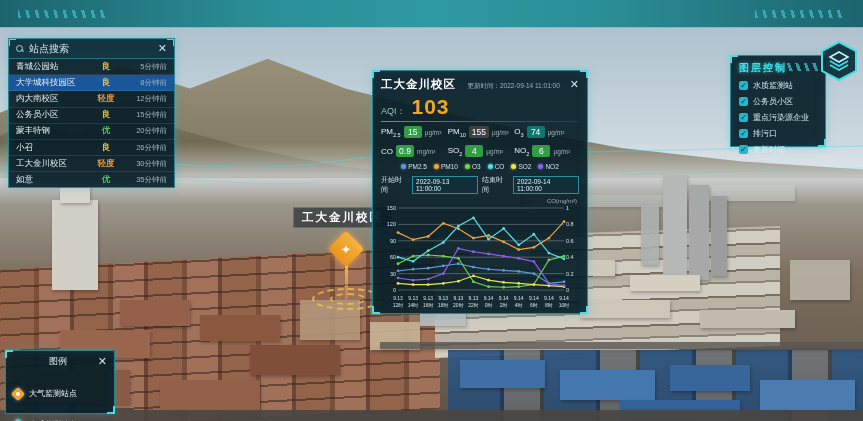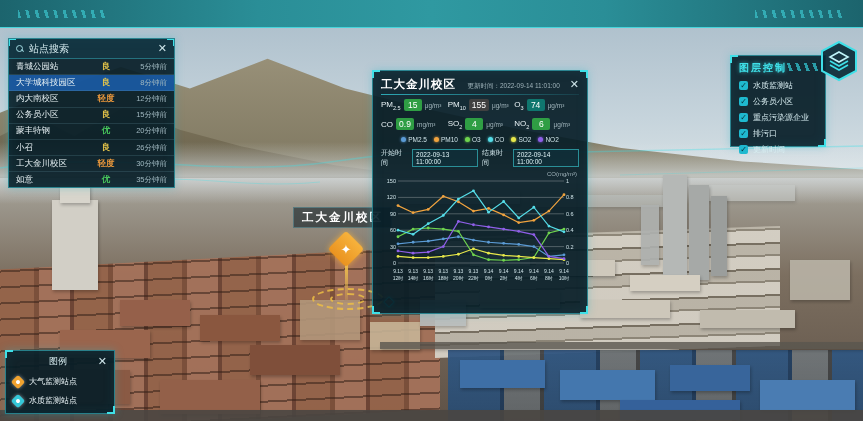--- a/index.html
+++ b/index.html
@@ -98,21 +98,21 @@
     background:repeating-linear-gradient(70deg,#2fb9c4 0 3px, transparent 3px 8px); opacity:.8; }
   .lrow { display:flex; align-items:center; gap:5px; margin-top:5px; font-size:8px; color:#d7ecf0; cursor:pointer; }
   .chk { width:9px; height:9px; background:#1fb9cf; border-radius:2px; color:#04323c; font-size:8px;
     line-height:9px; text-align:center; font-weight:bold; }
   .hex-btn { position:absolute; left:820px; top:40px; width:38px; height:42px; z-index:21; cursor:pointer; }
 
   
   .legend-panel { left:5px; top:350px; width:110px; height:64px; z-index:20; padding:4px 7px; }
   .gp-head { display:flex; align-items:center; }
   .gp-title { flex:1; font-size:9px; color:#d7ecf0;padding-left:36px; }
-  .grow { display:flex; align-items:center; gap:6px; margin-top:8px; font-size:8px; color:#e8f2f5; }
+  .grow { display:flex; align-items:center; gap:6px; margin-top:20px; font-size:8px; color:#e8f2f5; }
   .dmark { width:10px; height:10px; transform:rotate(45deg); border-radius:2px;
     box-shadow:0 0 4px rgba(255,255,255,.5); position:relative; }
   .dmark::after { content:""; position:absolute; left:3px; top:3px; width:4px; height:4px;
     background:#fff; border-radius:50%; }
 
   
   .map-label { position:absolute; left:293px; top:207px; z-index:5; background:rgba(8,22,30,.55);
     border:1px solid rgba(120,200,215,.35); color:#fff; font-size:11.5px; font-weight:bold;
     padding:2px 8px; letter-spacing:2px; }
   .marker { position:absolute; left:333px; top:236px; z-index:6; }
@@ -253,20 +253,24 @@
       </div>
   </div>
 
   <div class="panel popup">
     <div class="corner c-tl"></div><div class="corner c-tr"></div>
     <div class="corner c-bl"></div><div class="corner c-br"></div>
     <div class="pp-head">
       <span class="pp-title">工大金川校区</span>
       <span class="pp-update">更新时间：2022-09-14 11:01:00</span>
       <span class="close-x">✕</span>
+    </div>
+    <div class="aqi-row">
+      <span class="aqi-label">AQI：</span>
+      <span class="aqi-value">103</span>
     </div>
     <div class="divider"></div>
     <div class="pgrid" id="pollutant-grid">
         <div class="pcell">
           <span>PM<sub>2.5</sub></span>
           <span class="pbadge" style="background: rgb(47, 158, 68);">15</span>
           <span class="punit">μg/m³</span>
         </div>
         <div class="pcell">
           <span>PM<sub>10</sub></span>

